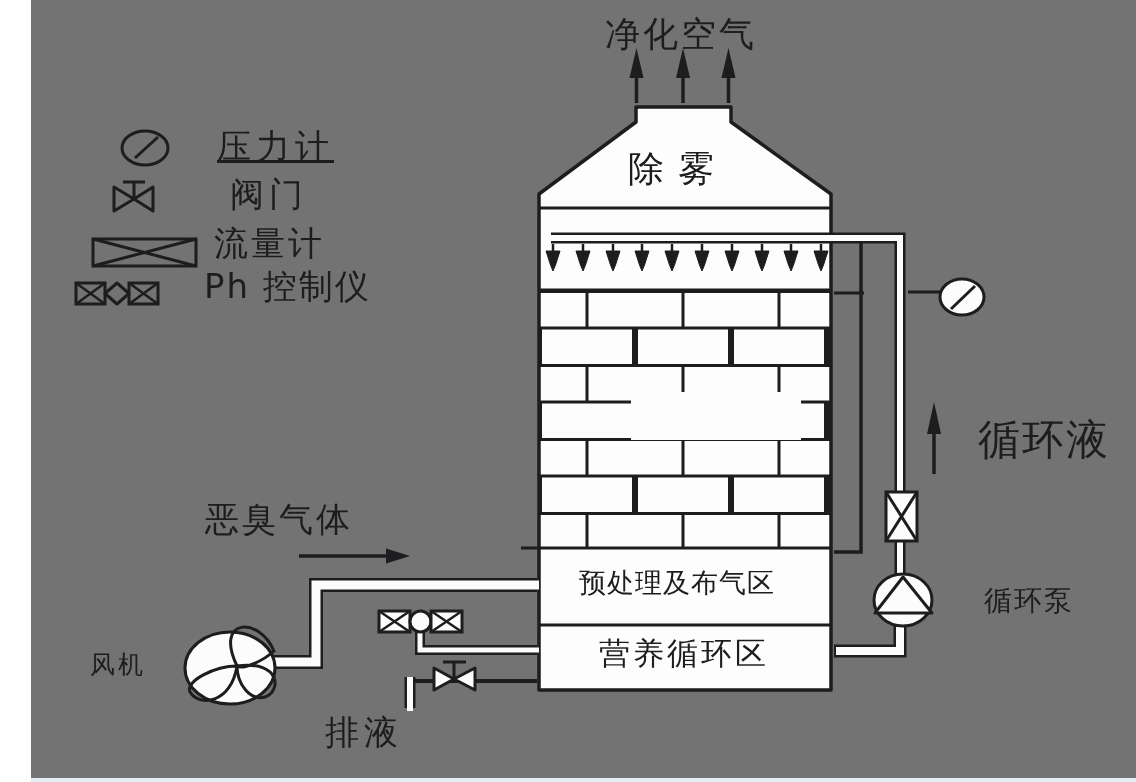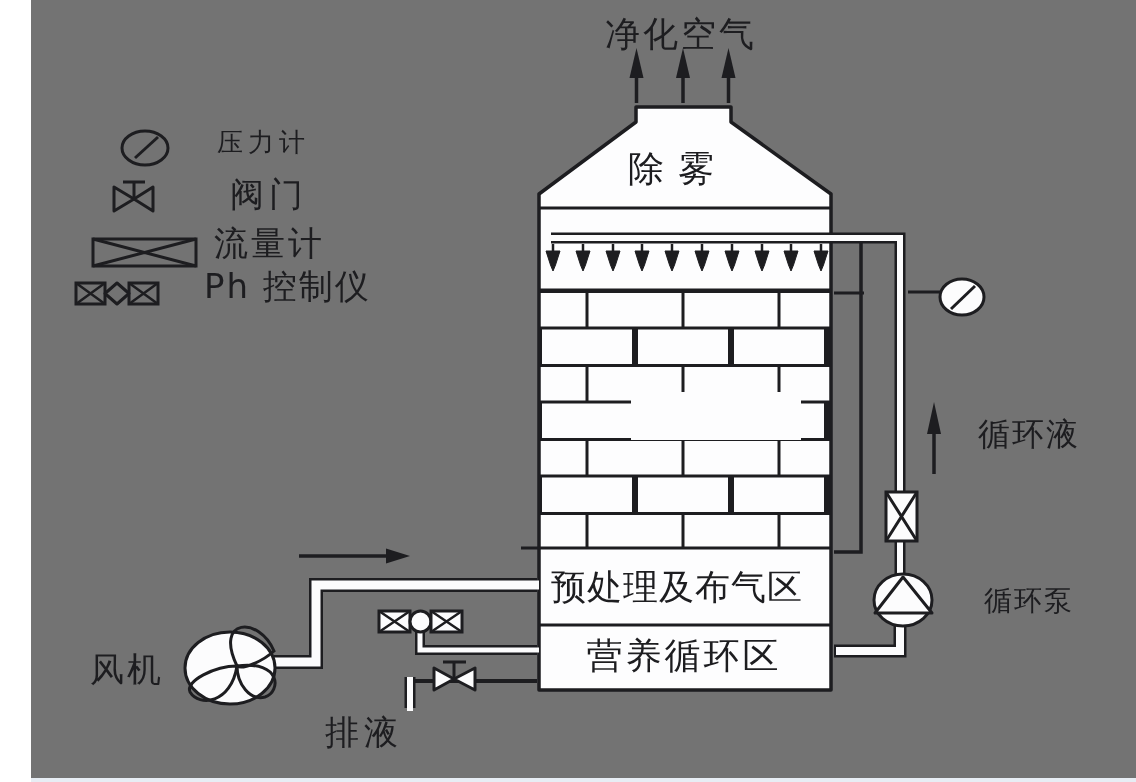--- a/index.html
+++ b/index.html
@@ -17,30 +17,30 @@
     position:absolute;
     white-space:nowrap;
     color:#1d1d20;
     line-height:1.05;
     user-select:none;
   }
   .centered{transform:translateX(-50%);}
   .lbl-outlet{left:650px;top:16px;font-size:35px;letter-spacing:3px;}
   .lbl-demister{left:647px;top:150px;font-size:36px;letter-spacing:14px;}
   .lbl-packing{left:687px;top:397px;font-size:33px;letter-spacing:2px;}
-  .lbl-pretreat{left:646px;top:569px;font-size:35px;letter-spacing:1px;text-align:center;}
-  .lbl-nutrient{left:653px;top:637px;font-size:36px;letter-spacing:3px;}
-  .lbl-legend1{left:186px;top:129px;font-size:26px;letter-spacing:5px;}
+  .lbl-pretreat{left:646px;top:569px;font-size:27px;letter-spacing:1px;text-align:center;}
+  .lbl-nutrient{left:653px;top:637px;font-size:31px;letter-spacing:3px;}
+  .lbl-legend1{left:186px;top:129px;font-size:34px;letter-spacing:5px;text-decoration:underline;}
   .lbl-legend2{left:199px;top:177px;font-size:34px;letter-spacing:5px;}
   .lbl-legend3{left:183px;top:226px;font-size:34px;letter-spacing:3px;}
   .lbl-legend4{left:173px;top:269px;font-size:34px;letter-spacing:2px;}
   .lbl-odor{left:174px;top:502px;font-size:34px;letter-spacing:3px;}
-  .lbl-fan{left:59px;top:652px;font-size:34px;letter-spacing:3px;}
+  .lbl-fan{left:59px;top:652px;font-size:25px;letter-spacing:3px;}
   .lbl-drain{left:294px;top:715px;font-size:34px;letter-spacing:5px;}
-  .lbl-circliq{left:947px;top:418px;font-size:32px;letter-spacing:2px;}
+  .lbl-circliq{left:947px;top:418px;font-size:42px;letter-spacing:2px;}
   .lbl-circpump{left:953px;top:586px;font-size:28px;letter-spacing:2px;}
   .watermark{
     position:absolute;right:16px;top:716px;
     font-size:37px;font-weight:bold;letter-spacing:2px;
     color:#ffffff;
     text-shadow:1px 2px 2px rgba(110,120,135,.85), -1px -1px 1px rgba(150,160,170,.6), 0 0 1px #9aa4b0;
   }
   .bottom-strip{
     position:absolute;left:0;bottom:0;width:1136px;height:4px;
     background:#e7edf4;
@@ -199,19 +199,20 @@
   <div class="lbl centered lbl-outlet">净化空气</div>
   <div class="lbl centered lbl-demister">除雾</div>
   <div class="lbl centered lbl-pretreat">预处理及布气区</div>
   <div class="lbl centered lbl-nutrient">营养循环区</div>
 
   <div class="lbl lbl-legend1">压力计</div>
   <div class="lbl lbl-legend2">阀门</div>
   <div class="lbl lbl-legend3">流量计</div>
   <div class="lbl lbl-legend4">Ph 控制仪</div>
 
+  <div class="lbl lbl-odor">恶臭气体</div>
   <div class="lbl lbl-fan">风机</div>
   <div class="lbl lbl-drain">排液</div>
   <div class="lbl lbl-circliq">循环液</div>
   <div class="lbl lbl-circpump">循环泵</div>
 
   <div class="bottom-strip"></div>
 </div>
 
 </body></html>

